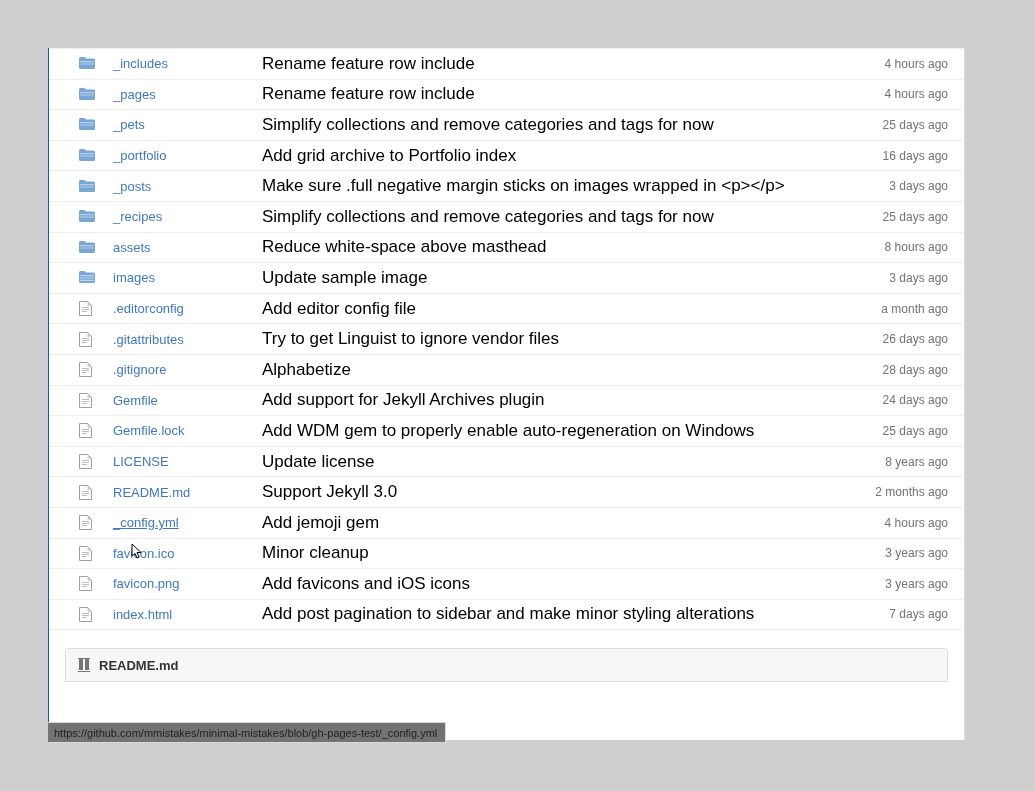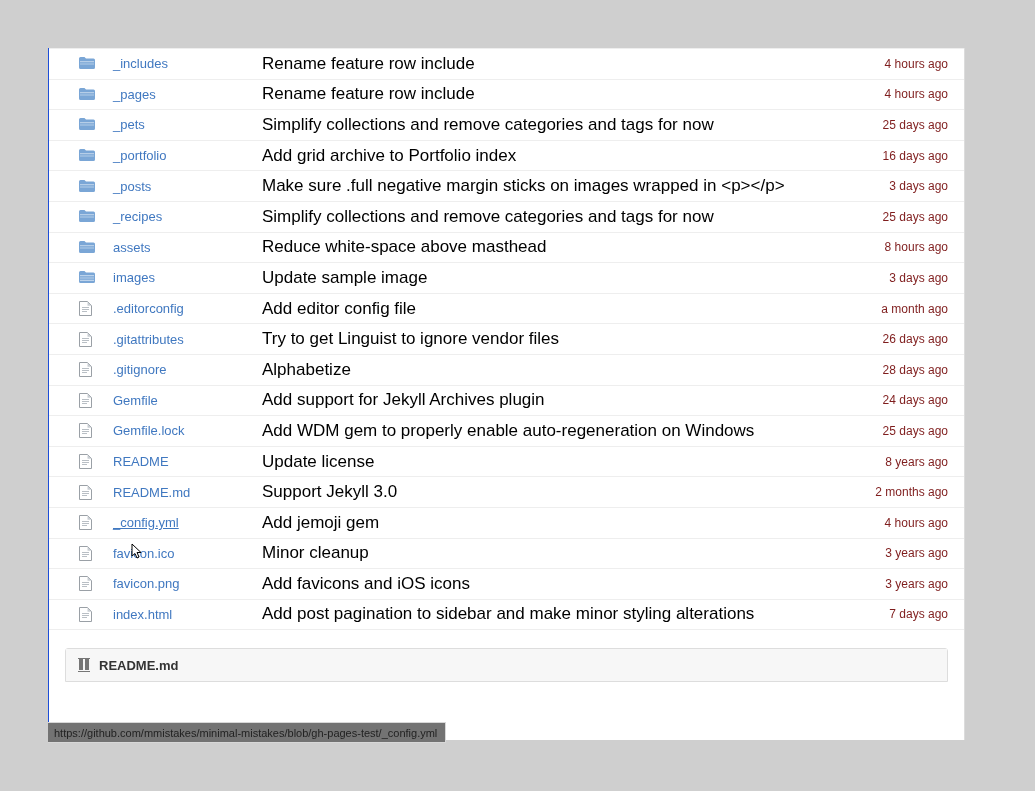--- a/index.html
+++ b/index.html
@@ -51,21 +51,21 @@
   .cell-name {
     width: 145px;
   }
   .cell-msg {
     width: auto;
     padding-left: 4px !important;
   }
   .cell-age {
     text-align: right;
     padding-right: 16px !important;
-    color: #7f1d1d;
+    color: #737373;
     font-size: 12px;
     white-space: nowrap;
   }
   .name-link {
     color: #4078c0;
     text-decoration: none;
     font-size: 13px;
   }
   .name-link.underlined {
     text-decoration: underline;
@@ -259,21 +259,21 @@
           <td class="cell-name"><a class="name-link" href="#">Gemfile.lock</a></td>
           <td class="cell-msg"><a class="msg-link" href="#">Add WDM gem to properly enable auto-regeneration on Windows</a></td>
           <td class="cell-age"><span>25 days ago</span></td>
         </tr>
         <tr class="file-row">
           <td class="cell-icon"><span class="icon-file"><svg width="13" height="15" viewBox="0 0 13 15">
                 <path fill="#ffffff" stroke="#9aa0a6" stroke-width="1" d="M0.5 0.5h8l4 4v10h-12z"></path>
                 <path fill="#c9ced3" d="M8.5 0.8v4h4z"></path>
                 <path fill="#b9bfc5" d="M3 6h7v0.9H3zM3 8h7v0.9H3zM3 10h5v0.9H3z"></path>
               </svg></span></td>
-          <td class="cell-name"><a class="name-link" href="#">README</a></td>
+          <td class="cell-name"><a class="name-link" href="#">LICENSE</a></td>
           <td class="cell-msg"><a class="msg-link" href="#">Update license</a></td>
           <td class="cell-age"><span>8 years ago</span></td>
         </tr>
         <tr class="file-row">
           <td class="cell-icon"><span class="icon-file"><svg width="13" height="15" viewBox="0 0 13 15">
                 <path fill="#ffffff" stroke="#9aa0a6" stroke-width="1" d="M0.5 0.5h8l4 4v10h-12z"></path>
                 <path fill="#c9ced3" d="M8.5 0.8v4h4z"></path>
                 <path fill="#b9bfc5" d="M3 6h7v0.9H3zM3 8h7v0.9H3zM3 10h5v0.9H3z"></path>
               </svg></span></td>
           <td class="cell-name"><a class="name-link" href="#">README.md</a></td>

